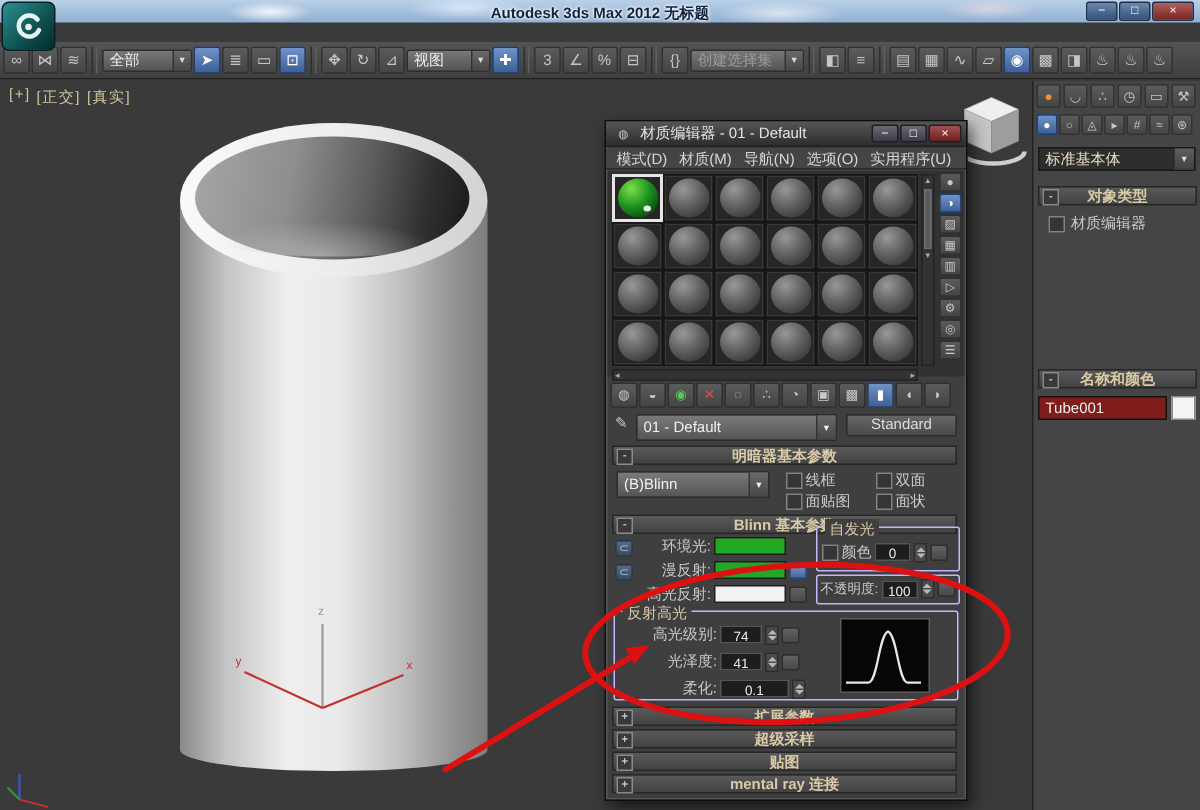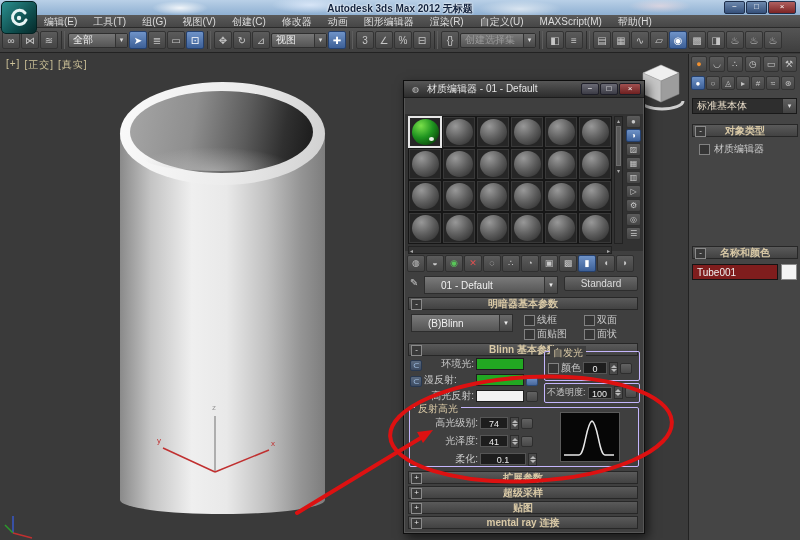--- a/index.html
+++ b/index.html
@@ -84,21 +84,21 @@
   .vscroll .sthumb{display:block;margin:1px;height:38px;background:#5a5a5a;border:1px solid #6e6e6e;}
   .mecol{position:absolute;left:221px;top:1px;width:16px;display:flex;flex-direction:column;gap:1px;}
   .meicon{width:15px;height:13px;box-sizing:border-box;border:1px solid #303030;border-radius:2px;
     background:linear-gradient(#5b5b5b,#444);color:#c8c8c8;font-size:8px;display:flex;align-items:center;justify-content:center;flex:none;}
   .meicon.hl{background:linear-gradient(#6f93c8,#3d6097);border-color:#24406e;color:#fff;}
   .meicon.red{color:#e05050;}
   .meicon.grn{color:#58c858;}
   .me-tools{position:absolute;left:3px;top:172px;height:20px;display:flex;gap:1px;align-items:center;}
   .me-tools .meicon{width:18px;height:17px;font-size:9px;}
   .me-dd{position:absolute;height:18px;box-sizing:border-box;background:linear-gradient(#7a7a7a,#555);
-    border:1px solid #2d2d2d;color:#f0f0f0;font-size:10px;display:flex;align-items:center;padding-left:16px;}
+    border:1px solid #2d2d2d;color:#f0f0f0;font-size:10px;display:flex;align-items:center;padding-left:4px;}
   .me-dd .arw{margin-left:auto;width:12px;height:100%;background:linear-gradient(#696969,#474747);
     border-left:1px solid #333;font-size:7px;display:flex;align-items:center;justify-content:center;}
   .mebtn{position:absolute;height:15px;box-sizing:border-box;background:linear-gradient(#676767,#4a4a4a);
     border:1px solid #2d2d2d;border-radius:2px;color:#dcdcdc;font-size:10px;
     display:flex;align-items:center;justify-content:center;}
   .rhead{position:absolute;left:4px;width:230px;height:13px;box-sizing:border-box;
     background:linear-gradient(#5a5a5a,#424242);border:1px solid #272727;
     color:#d9c9a6;font-weight:bold;font-size:10px;display:flex;align-items:center;justify-content:center;}
   .rhead .mm{position:absolute;left:2px;top:1px;width:9px;height:9px;border:1px solid #8a8a8a;background:#393939;
     color:#e8e8e8;font-size:8px;line-height:8px;text-align:center;font-weight:normal;}
@@ -158,34 +158,20 @@
       <span class="winbtn close">×</span>
     </div>
   </div>
   <div class="abs logo">
     <svg width="24" height="24" viewBox="0 0 24 24">
       <path d="M18 7 A7 7 0 1 0 19 14" fill="none" stroke="#e8f4f4" stroke-width="3" stroke-linecap="round"></path>
       <circle cx="12" cy="12" r="2.2" fill="#e8f4f4"></circle>
     </svg>
   </div>
 
-  <div class="abs menubar">
-    <span>编辑(E)</span>
-    <span>工具(T)</span>
-    <span>组(G)</span>
-    <span>视图(V)</span>
-    <span>创建(C)</span>
-    <span>修改器</span>
-    <span>动画</span>
-    <span>图形编辑器</span>
-    <span>渲染(R)</span>
-    <span>自定义(U)</span>
-    <span>MAXScript(M)</span>
-    <span>帮助(H)</span>
-  </div>
 
   <div class="abs toolbar">
     <span class="ticon">∞</span>
     <span class="ticon">⋈</span>
     <span class="ticon">≋</span>
     <span class="sep"></span>
     <div class="tb-dd" style="width:60px">
       <span class="val">全部</span>
       <span class="arw">▾</span>
     </div>
@@ -269,20 +255,27 @@
   <div class="abs me">
     <div class="me-title">
       <span class="meicon" style="border:none;background:none">◍</span>
       <span class="mtxt">材质编辑器 - 01 - Default</span>
       <div class="winbtns">
         <span class="winbtn">−</span>
         <span class="winbtn">□</span>
         <span class="winbtn close">×</span>
       </div>
     </div>
+    <div class="me-menu">
+      <span>模式(D)</span>
+      <span>材质(M)</span>
+      <span>导航(N)</span>
+      <span>选项(O)</span>
+      <span>实用程序(U)</span>
+    </div>
 
     <div class="me-samples">
       <div class="slotgrid">
         <div class="slot sel">
             <div class="ball green"></div>
           </div>
         <div class="slot">
             <div class="ball"></div>
           </div>
         <div class="slot">
@@ -425,21 +418,21 @@
       <span class="mm">-</span>
       <span>Blinn 基本参数</span>
     </div>
     <div class="abs lockbtn" style="left:6px;top:279px">⊂</div>
     <div class="abs lockbtn" style="left:6px;top:295px">⊂</div>
     <div class="row" style="left:20px;top:276px">
       <span class="lbl" style="width:50px;text-align:right">环境光:</span>
       <span class="swatch" style="width:48px;background:#22a822"></span>
     </div>
     <div class="row" style="left:20px;top:292px">
-      <span class="lbl" style="width:50px;">漫反射:</span>
+      <span class="lbl" style="width:50px;text-align:right">漫反射:</span>
       <span class="swatch" style="width:48px;background:#22a822"></span>
       <span class="mapbtn blue"></span>
     </div>
     <div class="row" style="left:20px;top:308px">
       <span class="lbl" style="width:50px;text-align:right">高光反射:</span>
       <span class="swatch" style="width:48px;background:#f2f2f2"></span>
       <span class="mapbtn"></span>
     </div>
     <div class="gbox" style="left:140px;top:270px;width:94px;height:28px">
       <span class="glabel">自发光</span>

